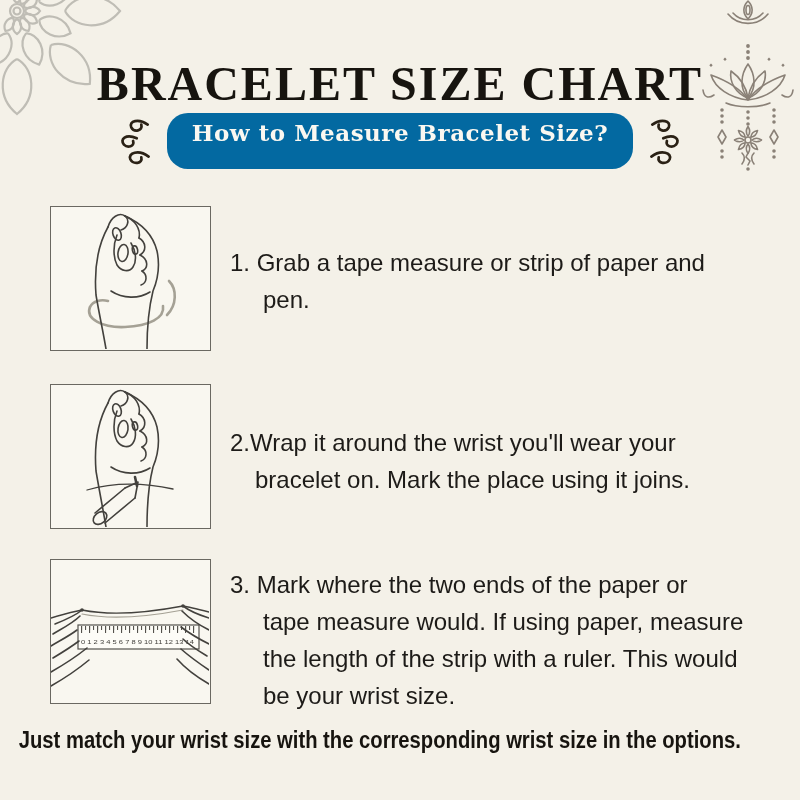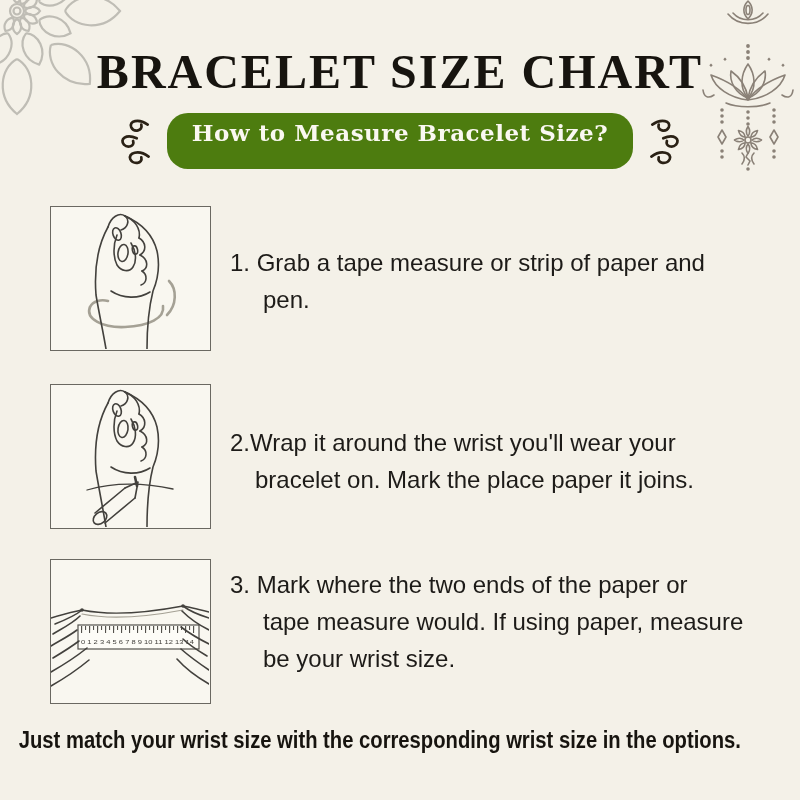--- a/index.html
+++ b/index.html
@@ -1,25 +1,25 @@
 <!DOCTYPE html>
 <html><head>
 <meta charset="utf-8">
 <style>
   html,body{margin:0;padding:0;background:#e8e5dc;}
   .page{position:relative;width:800px;height:800px;background:#f4f1e8;overflow:hidden;
         font-family:"Liberation Sans",sans-serif;color:#1d1b18;}
   .mandala{position:absolute;top:0;left:0;}
   .lotus{position:absolute;top:0;right:6px;}
-  .title{position:absolute;top:44px;left:0;width:100%;margin:0;text-align:center;
+  .title{position:absolute;top:56px;left:0;width:100%;margin:0;text-align:center;
          font-family:"Liberation Serif",serif;font-weight:700;font-size:48px;
          letter-spacing:2px;color:#17140f;}
   .pill-row{position:absolute;top:113px;left:0;width:100%;display:flex;
             align-items:center;justify-content:center;gap:12px;}
-  .pill{background:#4d7c0f;color:#faf8f1;font-family:"DejaVu Serif",serif;font-weight:700;
+  .pill{background:#0369a1;color:#faf8f1;font-family:"DejaVu Serif",serif;font-weight:700;
         font-size:23px;height:56px;line-height:40px;padding:0 25px;border-radius:21px;
         letter-spacing:.5px;}
   .step{position:absolute;left:50px;display:flex;gap:19px;}
   .s1{top:206px}.s2{top:384px}.s3{top:559px}
   .illus{width:161px;height:145px;box-sizing:border-box;background:#f9f7f0;
          border:1.5px solid #6a6861;flex:0 0 auto;}
   .illus svg{display:block;}
   .stext{font-size:24px;line-height:37px;white-space:nowrap;color:#1d1b18;}
   .s1 .stext{padding-top:38px}.s2 .stext{padding-top:40px}.s3 .stext{padding-top:7px}
   .ind33{padding-left:33px}.ind25{padding-left:25px}
@@ -194,21 +194,21 @@
         <g class="art">
           <path d="M44,128 L74,103"></path>
           <path d="M54,138 L84,113"></path>
           <ellipse cx="49" cy="133" rx="7.6" ry="5.4" transform="rotate(-40 49 133)"></ellipse>
           <path d="M74,103 L87,97 L84,113"></path>
         </g>
       </svg>
     </div>
     <div class="stext">
       <div>2.Wrap it around the wrist you'll wear your</div>
-      <div class="ind25">bracelet on. Mark the place paper it joins.</div>
+      <div class="ind25">bracelet on. Mark the place using it joins.</div>
     </div>
   </section>
 
   <section class="step s3">
     <div class="illus">
       <svg width="158" height="142" viewBox="0 0 158 142">
         <g>
           <rect x="27" y="65" width="121" height="24" fill="#fdfcf7" stroke="#54524d" stroke-width="1.2"></rect>
           <line x1="30" y1="69.5" x2="146" y2="69.5" stroke="#54524d" stroke-width="7" stroke-dasharray="1.1 6.9"></line>
           <line x1="30" y1="68" x2="146" y2="68" stroke="#54524d" stroke-width="4" stroke-dasharray="1.1 2.9"></line>
@@ -236,20 +236,21 @@
           <path d="M158,84 C146,78 138,73 130,67"></path>
           <path d="M156,96 C146,90 138,85 132,79"></path>
           <path d="M158,110 C146,102 138,96 130,89"></path>
           <path d="M158,124 C144,116 134,108 126,99"></path>
         </g>
       </svg>
     </div>
     <div class="stext">
       <div>3. Mark where the two ends of the paper or</div>
       <div class="ind33">tape measure would. If using paper, measure</div>
+      <div class="ind33">the length of the strip with a ruler. This would</div>
       <div class="ind33">be your wrist size.</div>
     </div>
   </section>
 
   <div class="footer">
     <span>Just match your wrist size with the corresponding wrist size in the options.</span>
   </div>
 
 </div>
 

